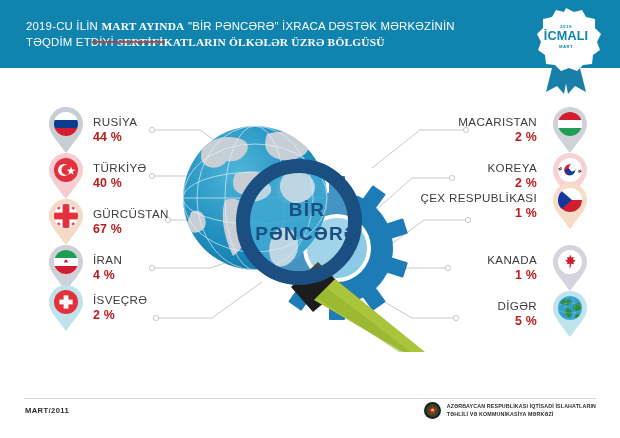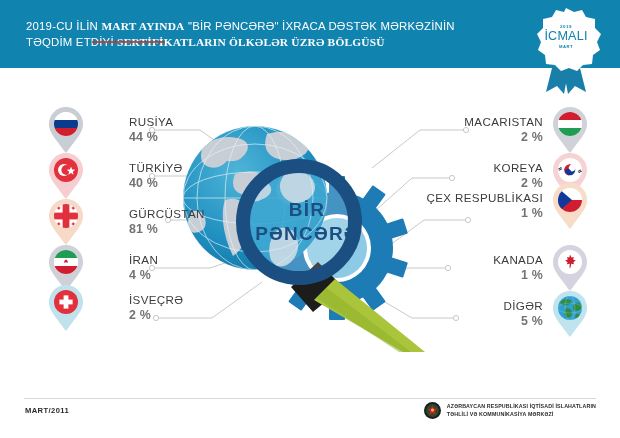--- a/index.html
+++ b/index.html
@@ -64,21 +64,21 @@
     line-height:6px;
   }
   .badge-l1{
     font-size:12.6px;
     font-weight:700;
     line-height:13px;
     letter-spacing:.2px;
   }
   .badge-l2{
     font-size:12.6px;
-    font-weight:400;
+    font-weight:700;
     line-height:13px;
     letter-spacing:.2px;
   }
   .badge-month{
     font-size:4.2px;
     letter-spacing:.5px;
     font-weight:700;
     line-height:6px;
     margin-top:1px;
   }
@@ -98,48 +98,48 @@
     width:270px; height:236px;
   }
 
   
   .row{
     position:absolute;
     height:46px;
     display:flex;
     align-items:center;
   }
-  .row.left{left:48px;gap:36px;}
+  .row.left{left:48px;}
   .row.right{right:32px; flex-direction:row-reverse;}
 
   .pin{
     position:relative;
     width:36px; height:46px;
     flex:0 0 36px;
   }
   .pin svg{position:absolute;left:0;top:0;}
 
   .labels{
     display:flex;
     flex-direction:column;
     justify-content:center;
   }
   .row.left .labels{margin-left:9px; text-align:left; align-items:flex-start;}
-  .row.right .labels{margin-right:9px; text-align:right; align-items:flex-end;}
+  .row.right .labels{margin-right:15px; text-align:right; align-items:flex-end;}
 
   .cname{
     color:#3b3b3b;
     font-size:11.6px;
     letter-spacing:.35px;
     line-height:14px;
     text-transform:uppercase;
     white-space:nowrap;
   }
   .cval{
-    color:#737373;
+    color:#b91c1c;
     font-size:12.4px;
     font-weight:700;
     letter-spacing:.2px;
     line-height:15px;
     margin-top:1px;
     white-space:nowrap;
   }
 
   
   .footer-rule{
@@ -376,21 +376,21 @@
                   <rect x="10.15" y="23.35" width="1.2" height="3.2"></rect>
                 <rect x="23.7" y="24.3" width="3.1" height="1.3"></rect>
                   <rect x="24.65" y="23.35" width="1.2" height="3.2"></rect>
               </g>
             </g>
           </g>
         </svg>
       </div>
       <div class="labels">
         <div class="cname">GÜRCÜSTAN</div>
-        <div class="cval">81 %</div>
+        <div class="cval">67 %</div>
       </div>
     </div>
 
     <div class="row left" style="top:177px">
       <div class="pin">
         <svg width="36" height="46" viewBox="0 0 36 46">
           <path d="M18 46 C6 30 1 25 1 17 A17 17 0 1 1 35 17 C35 25 30 30 18 46Z" fill="#cfd1d8"></path>
           <g>
             <circle cx="18" cy="17" r="12" fill="#ffffff"></circle>
             <clipPath id="fI">

